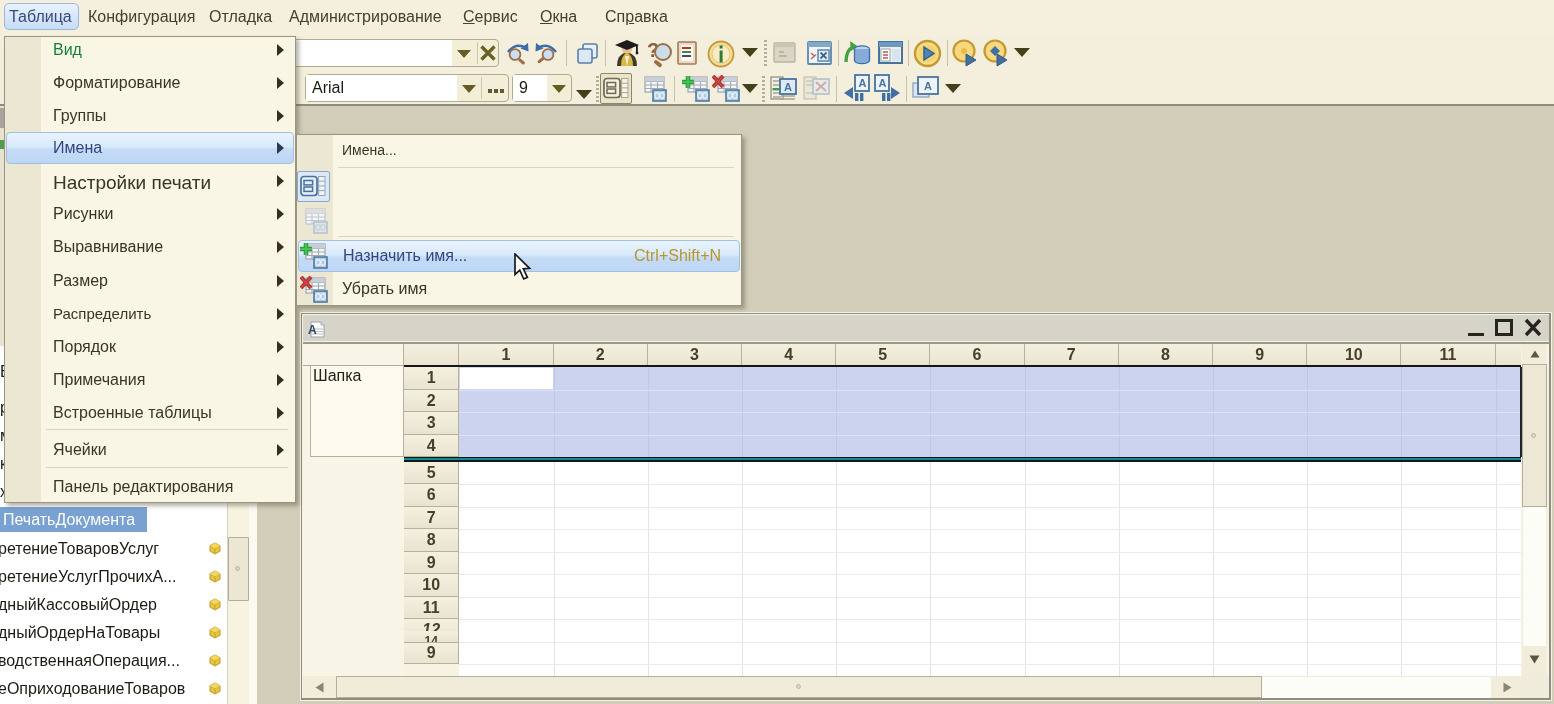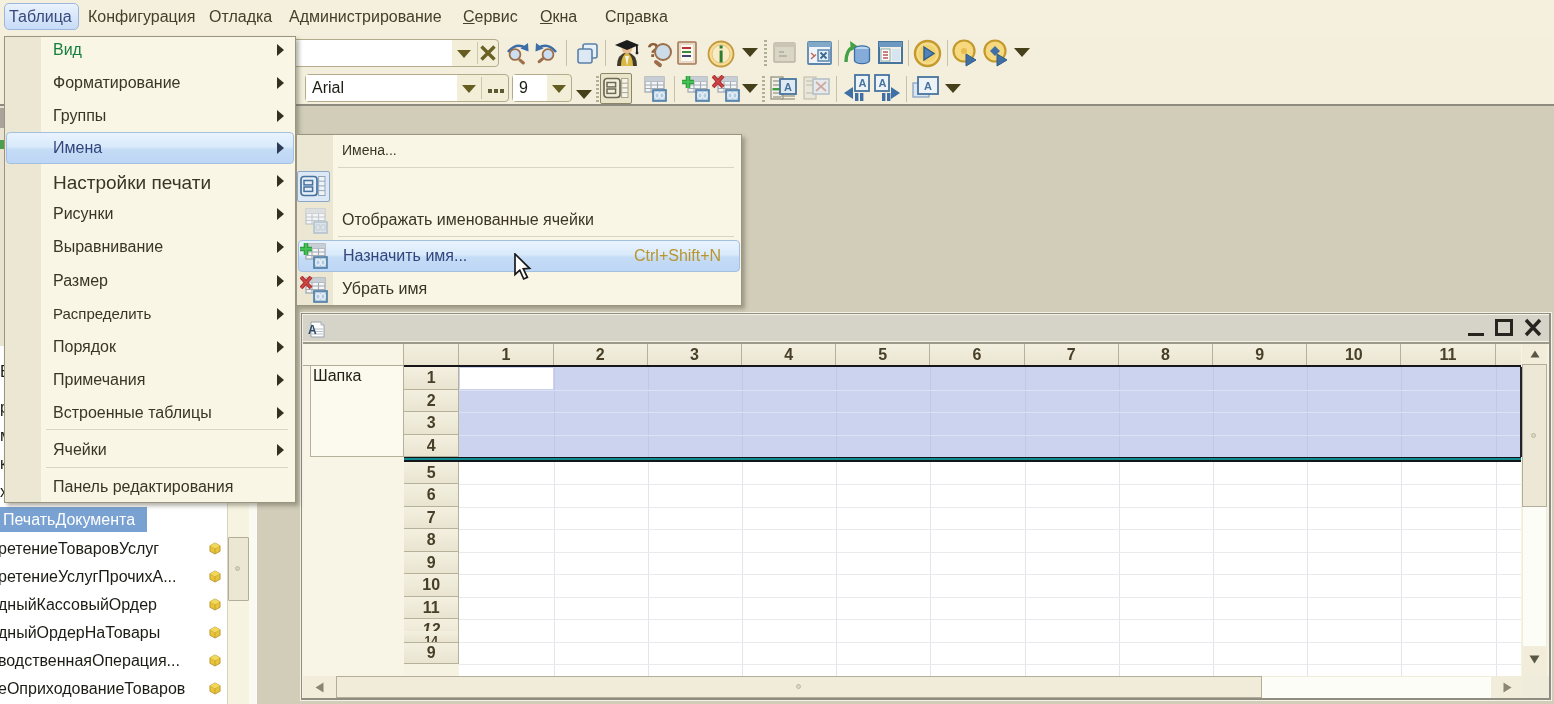--- a/index.html
+++ b/index.html
@@ -430,21 +430,20 @@
 <svg style="position:absolute;left:276px;top:443px;" width="9" height="14" viewBox="0 0 9 14">
       <path d="M1 1 L8 7 L1 13 Z" fill="#352f20"></path>
     </svg>
 <div style="position:absolute;left:53px;top:478px;font-size:16px;color:#3a3526;white-space:nowrap;">Панель редактирования</div>
 <div style="position:absolute;left:46px;top:429px;width:242px;height:1px;background:#d9d5c0;"></div>
 <div style="position:absolute;left:46px;top:467px;width:242px;height:1px;background:#d9d5c0;"></div>
 <div style="position:absolute;left:296px;top:134px;width:446px;height:172px;background:#f9f6e6;border:1px solid #999580;box-shadow:3px 3px 4px rgba(90,88,70,0.45);"></div>
 <div style="position:absolute;left:297px;top:135px;width:36px;height:170px;background:#ebe7d2;"></div>
 <div style="position:absolute;left:342px;top:142px;font-size:14px;color:#3a3526;">Имена...</div>
 <div style="position:absolute;left:338px;top:167px;width:396px;height:1px;background:#d9d5c0;"></div>
-<div style="position:absolute;left:342px;top:211px;font-size:16px;color:#3a3526;white-space:nowrap;">Отображать именованные ячейки</div>
 <div style="position:absolute;left:338px;top:236px;width:396px;height:1px;background:#d9d5c0;"></div>
 <div style="position:absolute;left:298px;top:240px;width:442px;height:32px;background:linear-gradient(180deg,#e9f3fd 0%,#d9eafb 45%,#c5dcf6 55%,#bdd6f5 100%);border:1px solid #a3c0e0;border-radius:4px;"></div>
 <div style="position:absolute;left:343px;top:247px;font-size:16px;color:#33457c;white-space:nowrap;">Назначить имя...</div>
 <div style="position:absolute;left:634px;top:247px;font-size:16px;color:#b8952e;white-space:nowrap;">Ctrl+Shift+N</div>
 <div style="position:absolute;left:342px;top:280px;font-size:16px;color:#3a3526;white-space:nowrap;">Убрать имя</div>
 <div style="position:absolute;left:297px;top:171px;width:33px;height:31px;background:#dce8f6;border:1px solid #8aa6c8;border-radius:2px;"></div>
 <svg style="position:absolute;left:300px;top:174px;" width="26" height="25" viewBox="0 0 26 25">
       <rect x="1" y="2.5" width="16" height="19" rx="3" fill="#e6eef7" stroke="#46729f" stroke-width="1.7"></rect>
       <rect x="4" y="6.5" width="8.6" height="4.4" fill="none" stroke="#46729f" stroke-width="1.5"></rect>
       <rect x="4" y="13" width="8.6" height="4.4" fill="none" stroke="#46729f" stroke-width="1.5"></rect>

